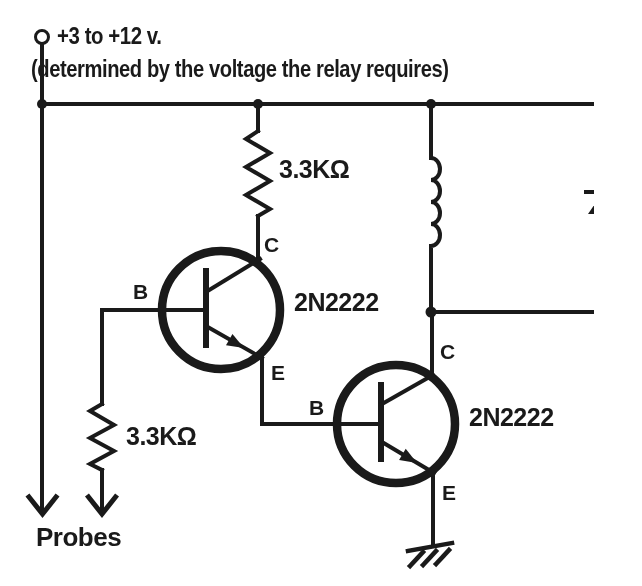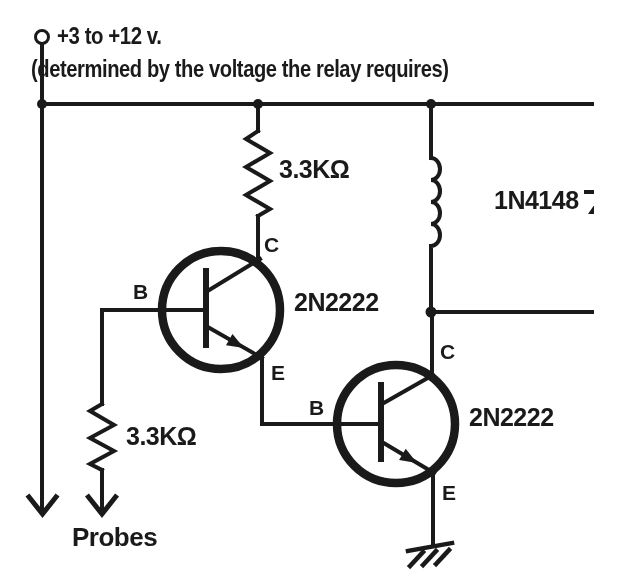--- a/index.html
+++ b/index.html
@@ -111,19 +111,18 @@
   <span class="lbl" style="left:264px;top:234px;font-size:21px;">C</span>
   <span class="lbl" style="left:133px;top:281px;font-size:21px;">B</span>
   <span class="lbl" style="left:294px;top:290px;font-size:25px;">2N2222</span>
   <span class="lbl" style="left:271px;top:362px;font-size:21px;">E</span>
 
   <span class="lbl" style="left:440px;top:341px;font-size:21px;">C</span>
   <span class="lbl" style="left:309px;top:397px;font-size:21px;">B</span>
   <span class="lbl" style="left:469px;top:405px;font-size:25px;">2N2222</span>
   <span class="lbl" style="left:442px;top:482px;font-size:21px;">E</span>
 
-  <span class="lbl" style="left:494px;top:188px;font-size:25px;">1N4148</span>
 
   <span class="lbl" style="left:126px;top:424px;font-size:25px;">3.3KΩ</span>
 
-  <span class="lbl" style="left:36px;top:524px;font-size:26px;margin-left:36px;">Probes</span>
+  <span class="lbl" style="left:36px;top:524px;font-size:26px;">Probes</span>
 
 </div>
 
 </body></html>

